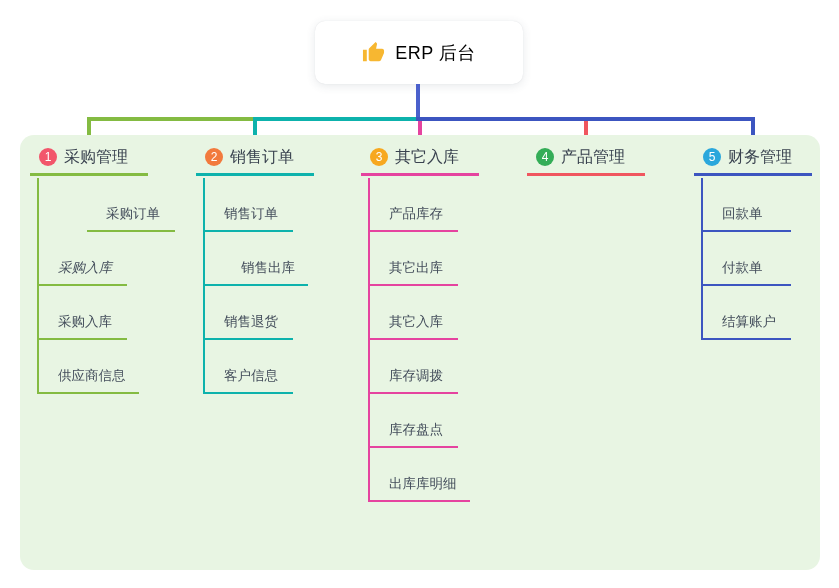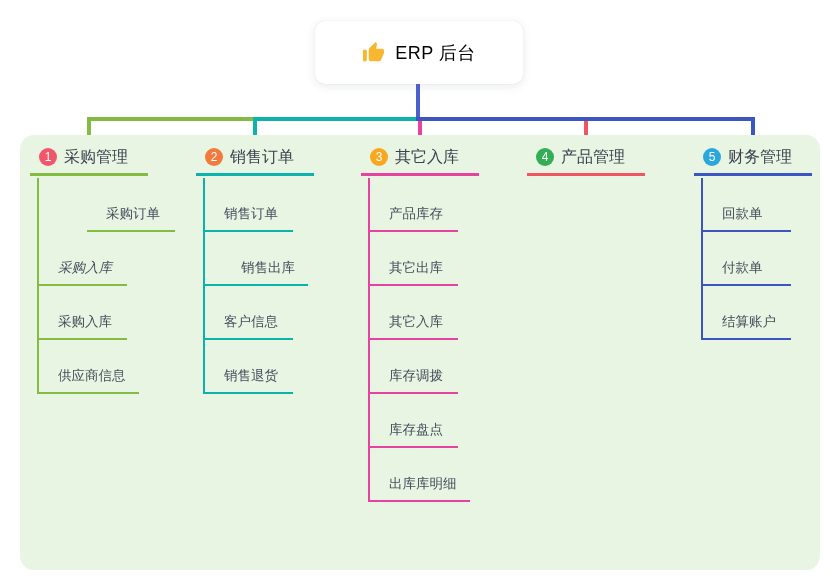--- a/index.html
+++ b/index.html
@@ -85,22 +85,22 @@
         </div>
       </div>
       <div class="col" style="left: 176px;">
         <div class="hdr" style="border-bottom-color: rgb(13, 178, 172);">
           <span class="badge" style="background: rgb(242, 122, 61);">2</span>
           <span>销售订单</span>
         </div>
         <div class="kids" style="border-left-color: rgb(13, 178, 172);">
           <div class="kid" style="border-bottom-color: rgb(13, 178, 172);">销售订单</div>
           <div class="kid" style="border-bottom-color: rgb(13, 178, 172); padding-left: 36px;">销售出库</div>
+          <div class="kid" style="border-bottom-color: rgb(13, 178, 172);">销售退货</div>
           <div class="kid" style="border-bottom-color: rgb(13, 178, 172);">客户信息</div>
-          <div class="kid" style="border-bottom-color: rgb(13, 178, 172);">销售退货</div>
         </div>
       </div>
       <div class="col" style="left: 341px;">
         <div class="hdr" style="border-bottom-color: rgb(229, 67, 159);">
           <span class="badge" style="background: rgb(247, 168, 31);">3</span>
           <span>其它入库</span>
         </div>
         <div class="kids" style="border-left-color: rgb(229, 67, 159);">
           <div class="kid" style="border-bottom-color: rgb(229, 67, 159);">产品库存</div>
           <div class="kid" style="border-bottom-color: rgb(229, 67, 159);">其它出库</div>

